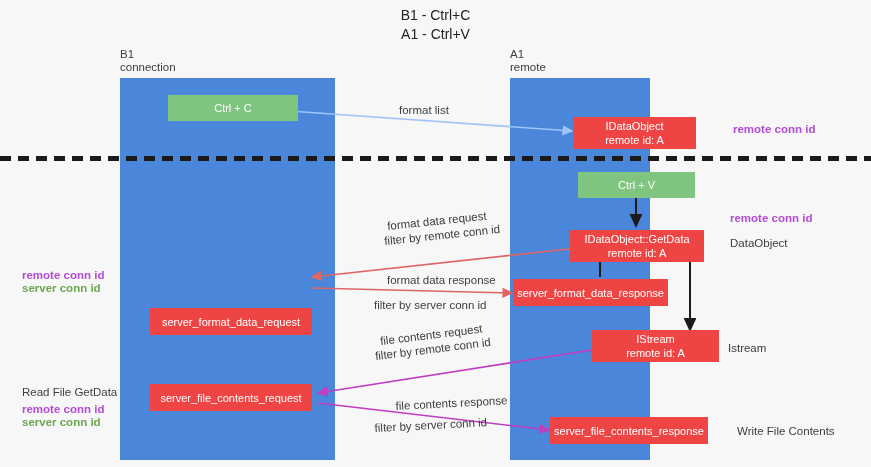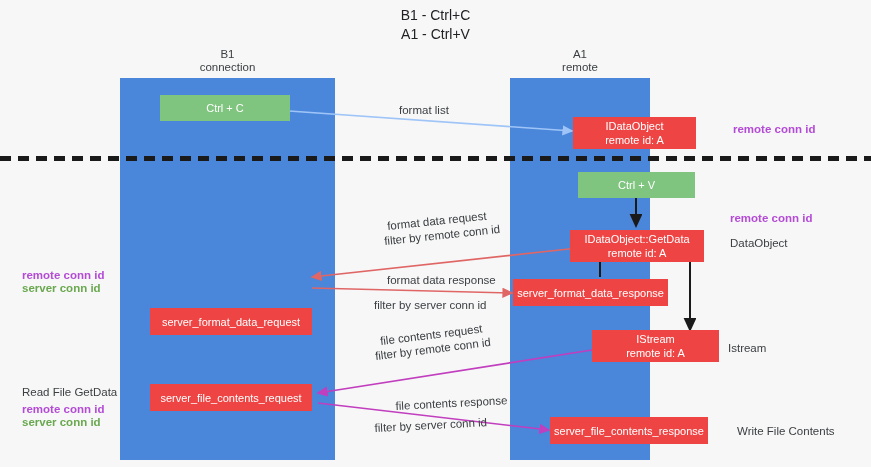--- a/index.html
+++ b/index.html
@@ -11,21 +11,21 @@
   }
   #stage{position:relative;width:871px;height:467px;padding-left:47px;}
 
   
   .lane{position:absolute;background:#4a86da;}
   .lane-b1{left:120px;top:78px;width:215px;height:382px;}
   .lane-a1{left:510px;top:78px;width:140px;height:382px;}
 
   
   .lane-head{
-    position:absolute;text-align:center;color:#3c4043;
+    position:absolute;color:#3c4043;
     font-size:11.5px;line-height:13px;
   }
   .lane-head .big{display:block;}
   .lane-head .sub{display:block;}
 
   
   #title{
     position:absolute;left:0;top:6px;width:871px;text-align:center;
     color:#202124;font-size:14px;line-height:19px;
   }
@@ -106,21 +106,21 @@
 
     <path d="M592,350 L318,393" stroke="#c13ebf" stroke-width="1.6" fill="none" marker-end="url(#ah-mag)"></path>
 
     <path d="M318,403 L549,430" stroke="#c13ebf" stroke-width="1.6" fill="none" marker-end="url(#ah-mag)"></path>
   </svg>
 
   <svg id="divider" viewBox="0 0 871 7">
     <line x1="0" y1="3.5" x2="871" y2="3.5" stroke="#1a1a1a" stroke-width="5" stroke-dasharray="11 7" stroke-linecap="butt"></line>
   </svg>
 
-  <div class="node green" style="left:160px;top:95px;width:130px;height:26px;text-align:right;">
+  <div class="node green" style="left:168px;top:95px;width:130px;height:26px;text-align:right;">
     <span>Ctrl + C</span>
   </div>
 
   <div class="node orange" style="left:573px;top:117px;width:123px;height:32px;">
     <span>IDataObject</span>
     <span class="l2">remote id: A</span>
   </div>
 
   <div class="node green" style="left:578px;top:172px;width:117px;height:26px;">
     <span>Ctrl + V</span>

